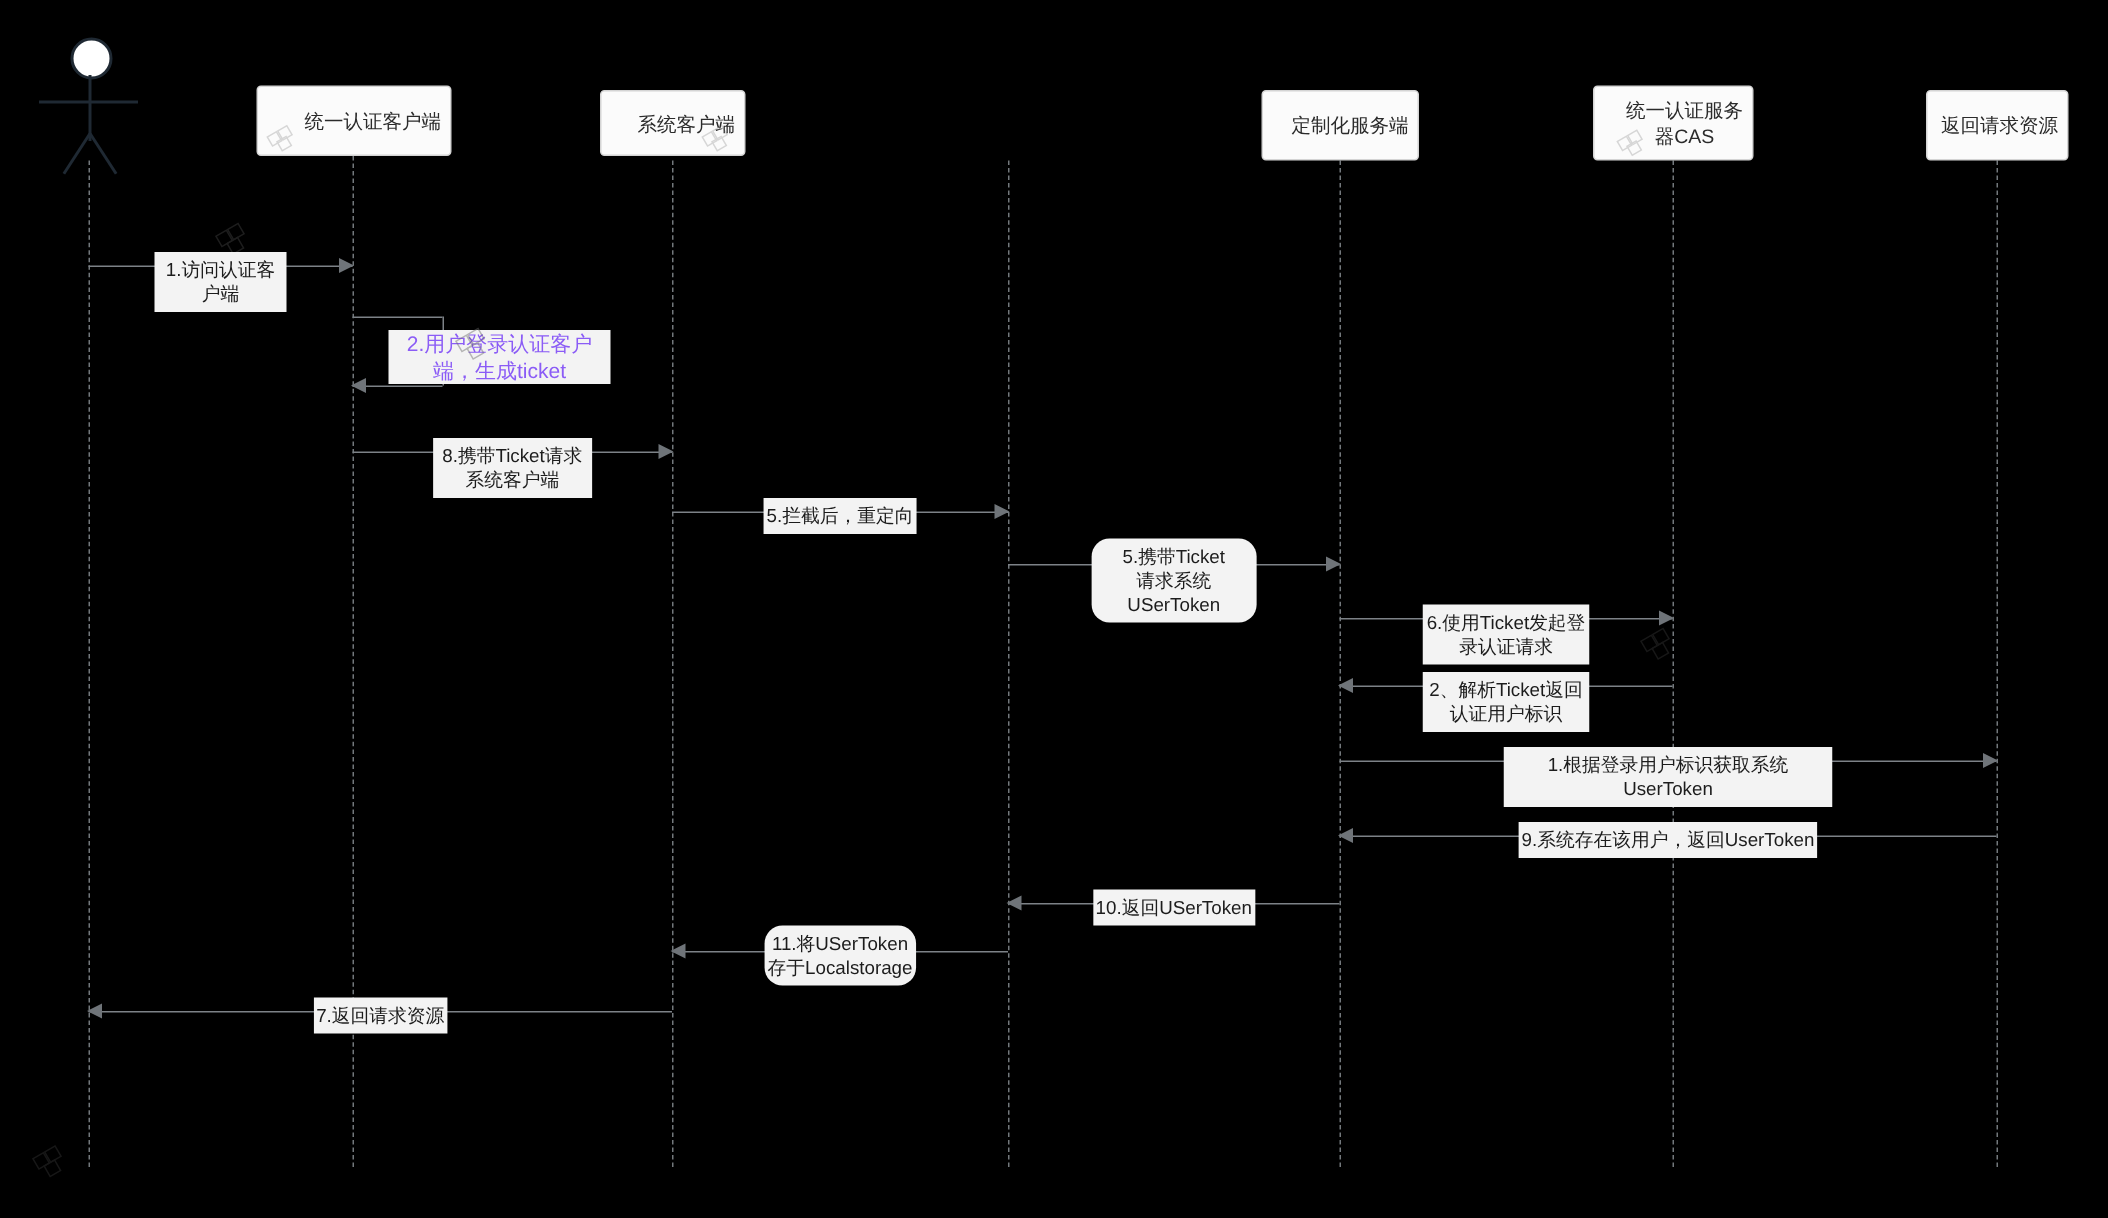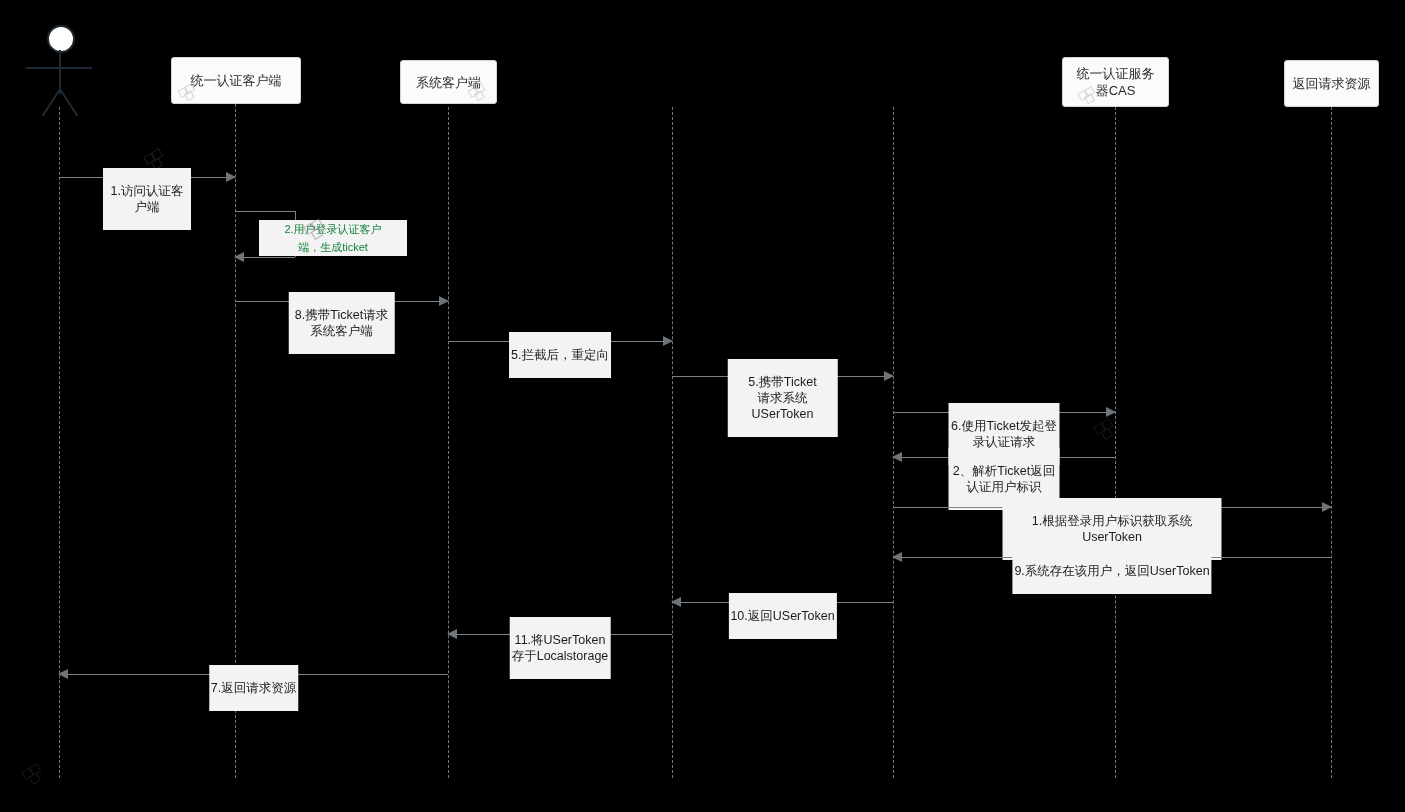--- a/index.html
+++ b/index.html
@@ -26,21 +26,21 @@
 
   
   .participant {
     position: absolute;
     background: #fbfbfb;
     border: 1px solid #d4d4d4;
     border-radius: 3px;
     box-sizing: border-box;
     display: flex;
     align-items: center;
-    justify-content: center;
+    justify-content: flex-end;
     color: #2b2b2b;
     font-size: 13px;
     line-height: 17px;
     text-align: center;
     overflow: hidden;
   }
   .participant .plabel {
     padding: 0 6px;
     white-space: pre-line;
     position: relative;
@@ -107,28 +107,28 @@
   .msg .head-l { left: -1px; border-right: 10px solid #6f7479; }
 
   .msg .label {
     position: absolute;
     left: 50%;
     transform: translateX(-50%);
     background: #f3f3f3;
     color: #1c1c1c;
     font-size: 12.5px;
     line-height: 16px;
-    padding: 15px 2px;
+    padding: 4px 2px;
     white-space: pre-line;
     text-align: center;
   }
   
   .msg .label.one { top: -9px; }
   
-  .msg .label.two { top: -17px; }
+  .msg .label.two { top: -17px; border-radius: 12px; }
 
   
   .selfmsg { position: absolute; }
   .selfmsg .top, .selfmsg .bot {
     position: absolute; left: 0; height: 0;
     border-top: 1px solid #7d8287;
   }
   .selfmsg .right {
     position: absolute; top: 0; width: 0;
     border-left: 1px solid #7d8287;
@@ -137,22 +137,22 @@
     position: absolute;
     left: -1px;
     width: 0; height: 0;
     border-top: 5px solid transparent;
     border-bottom: 5px solid transparent;
     border-right: 10px solid #6f7479;
   }
   .selfmsg .label {
     position: absolute;
     background: #f3f3f3;
-    color: #15803d;
-    font-size: 11px;
+    color: #8b5cf6;
+    font-size: 14px;
     line-height: 18px;
     white-space: pre-line;
     text-align: center;
     padding: 0 2px;
   }
   .selfmsg .wm {
     position: absolute;
     opacity: 0.45;
     pointer-events: none;
   }
@@ -199,20 +199,23 @@
     <svg class="wm" viewBox="0 0 30 22" style="left:auto; right:1px;">
       <g stroke="#b9b9b9" stroke-width="1" fill="none" transform="rotate(-30 14 12)">
         <rect x="5" y="6" width="7" height="7"></rect>
           <rect x="13" y="6" width="7" height="7"></rect>
         <rect x="9" y="12" width="7" height="7"></rect>
       </g>
     </svg>
   </div>
 
 
+  <div class="participant" style="left:841px; top:60px; width:105px; height:47px;">
+    <span class="plabel">定制化服务端</span>
+  </div>
 
   <div class="participant" style="left:1062px; top:57px; width:107px; height:50px;">
     <span class="plabel">统一认证服务
 器CAS</span>
     <svg class="wm" viewBox="0 0 30 22" style="left:12px;">
       <g stroke="#b9b9b9" stroke-width="1" fill="none" transform="rotate(-30 14 12)">
         <rect x="5" y="6" width="7" height="7"></rect>
           <rect x="13" y="6" width="7" height="7"></rect>
         <rect x="9" y="12" width="7" height="7"></rect>
       </g>

